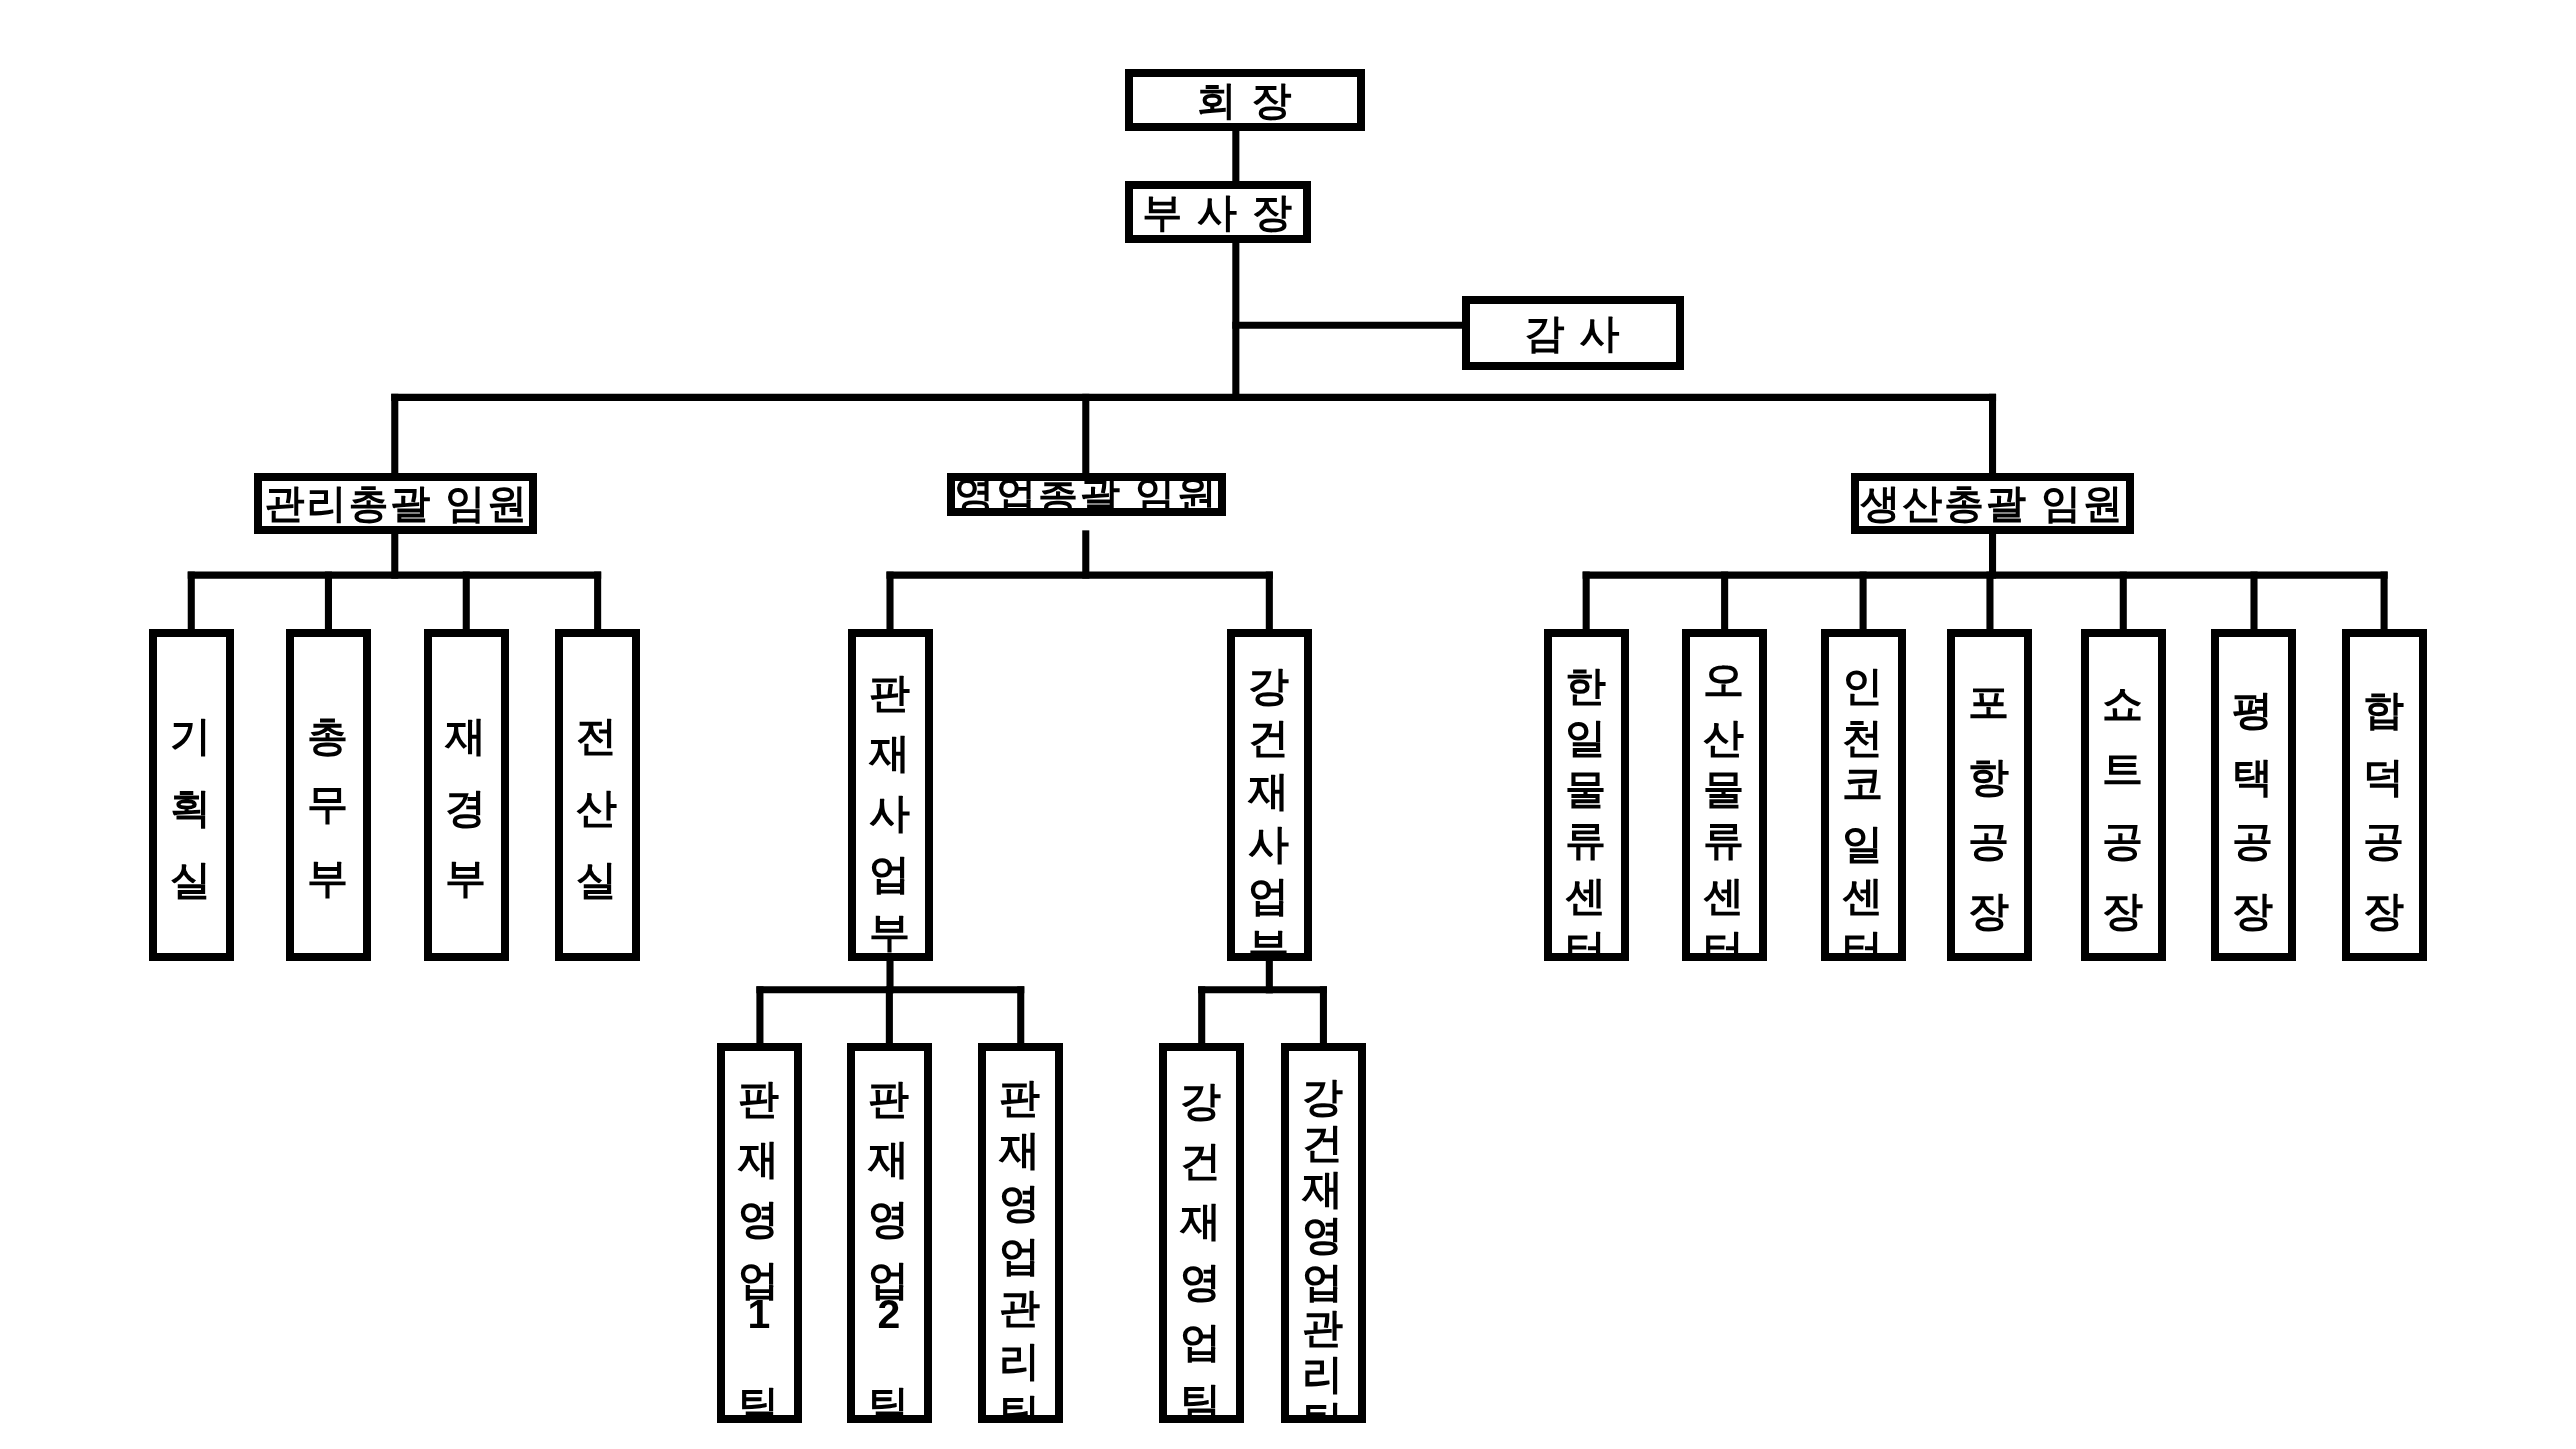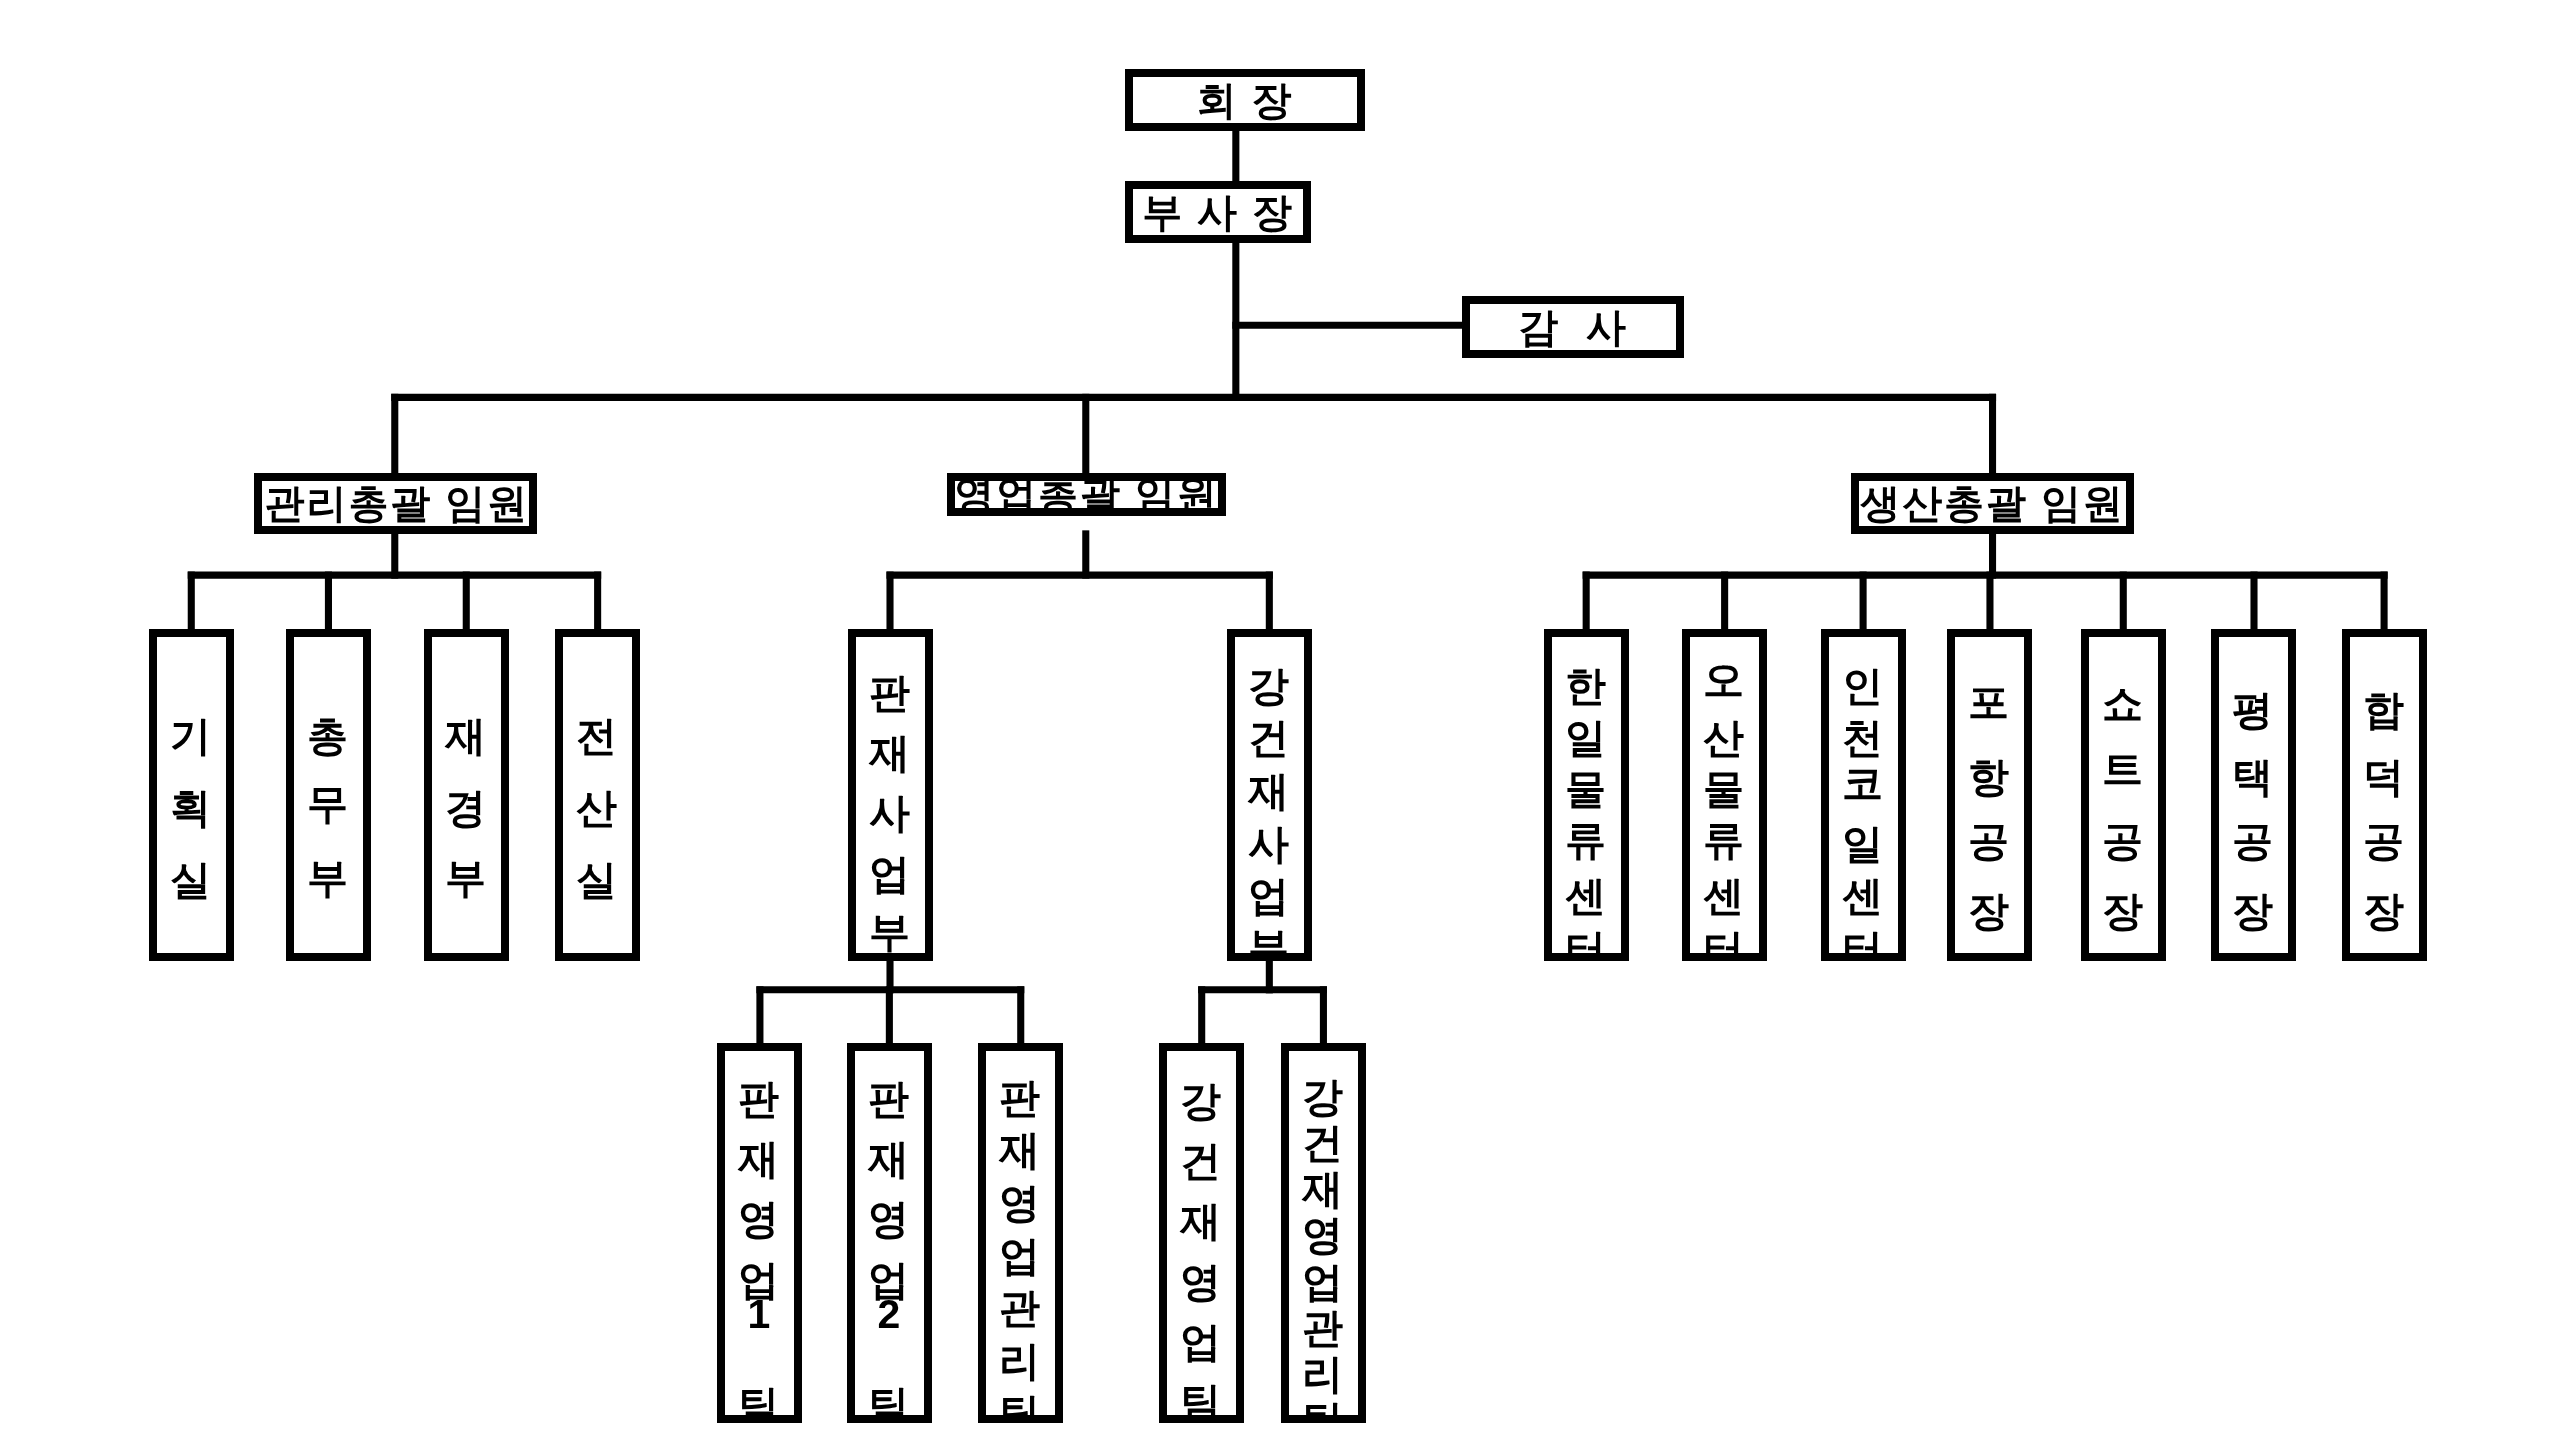--- a/index.html
+++ b/index.html
@@ -86,21 +86,21 @@
       <line x1="2055" y1="1537" x2="2055" y2="1622"></line>
     </g>
   </svg>
 
   <div class="hbox" style="left:1125px; top:41px; width:240px; height:62px;margin-top:28px;">
     <span>회 장</span>
   </div>
   <div class="hbox" style="left:1125px; top:181px; width:186px; height:62px;">
     <span>부 사 장</span>
   </div>
-  <div class="hbox" style="left:1462px; top:296px; width:222px; height:62px;font-family:Liberation Mono, monospace;">
+  <div class="hbox" style="left:1462px; top:296px; width:222px; height:74px;">
     <span>감 사</span>
   </div>
 
   <div class="hbox" style="left:254px; top:473px; width:283px; height:61px;justify-content:flex-end;">
     <span>관리총괄 임원</span>
   </div>
   <div class="hbox" style="left:947px; top:473px; width:279px; height:43px;">
     <span>영업총괄 임원</span>
   </div>
   <div class="hbox" style="left:1851px; top:473px; width:283px; height:61px;">

